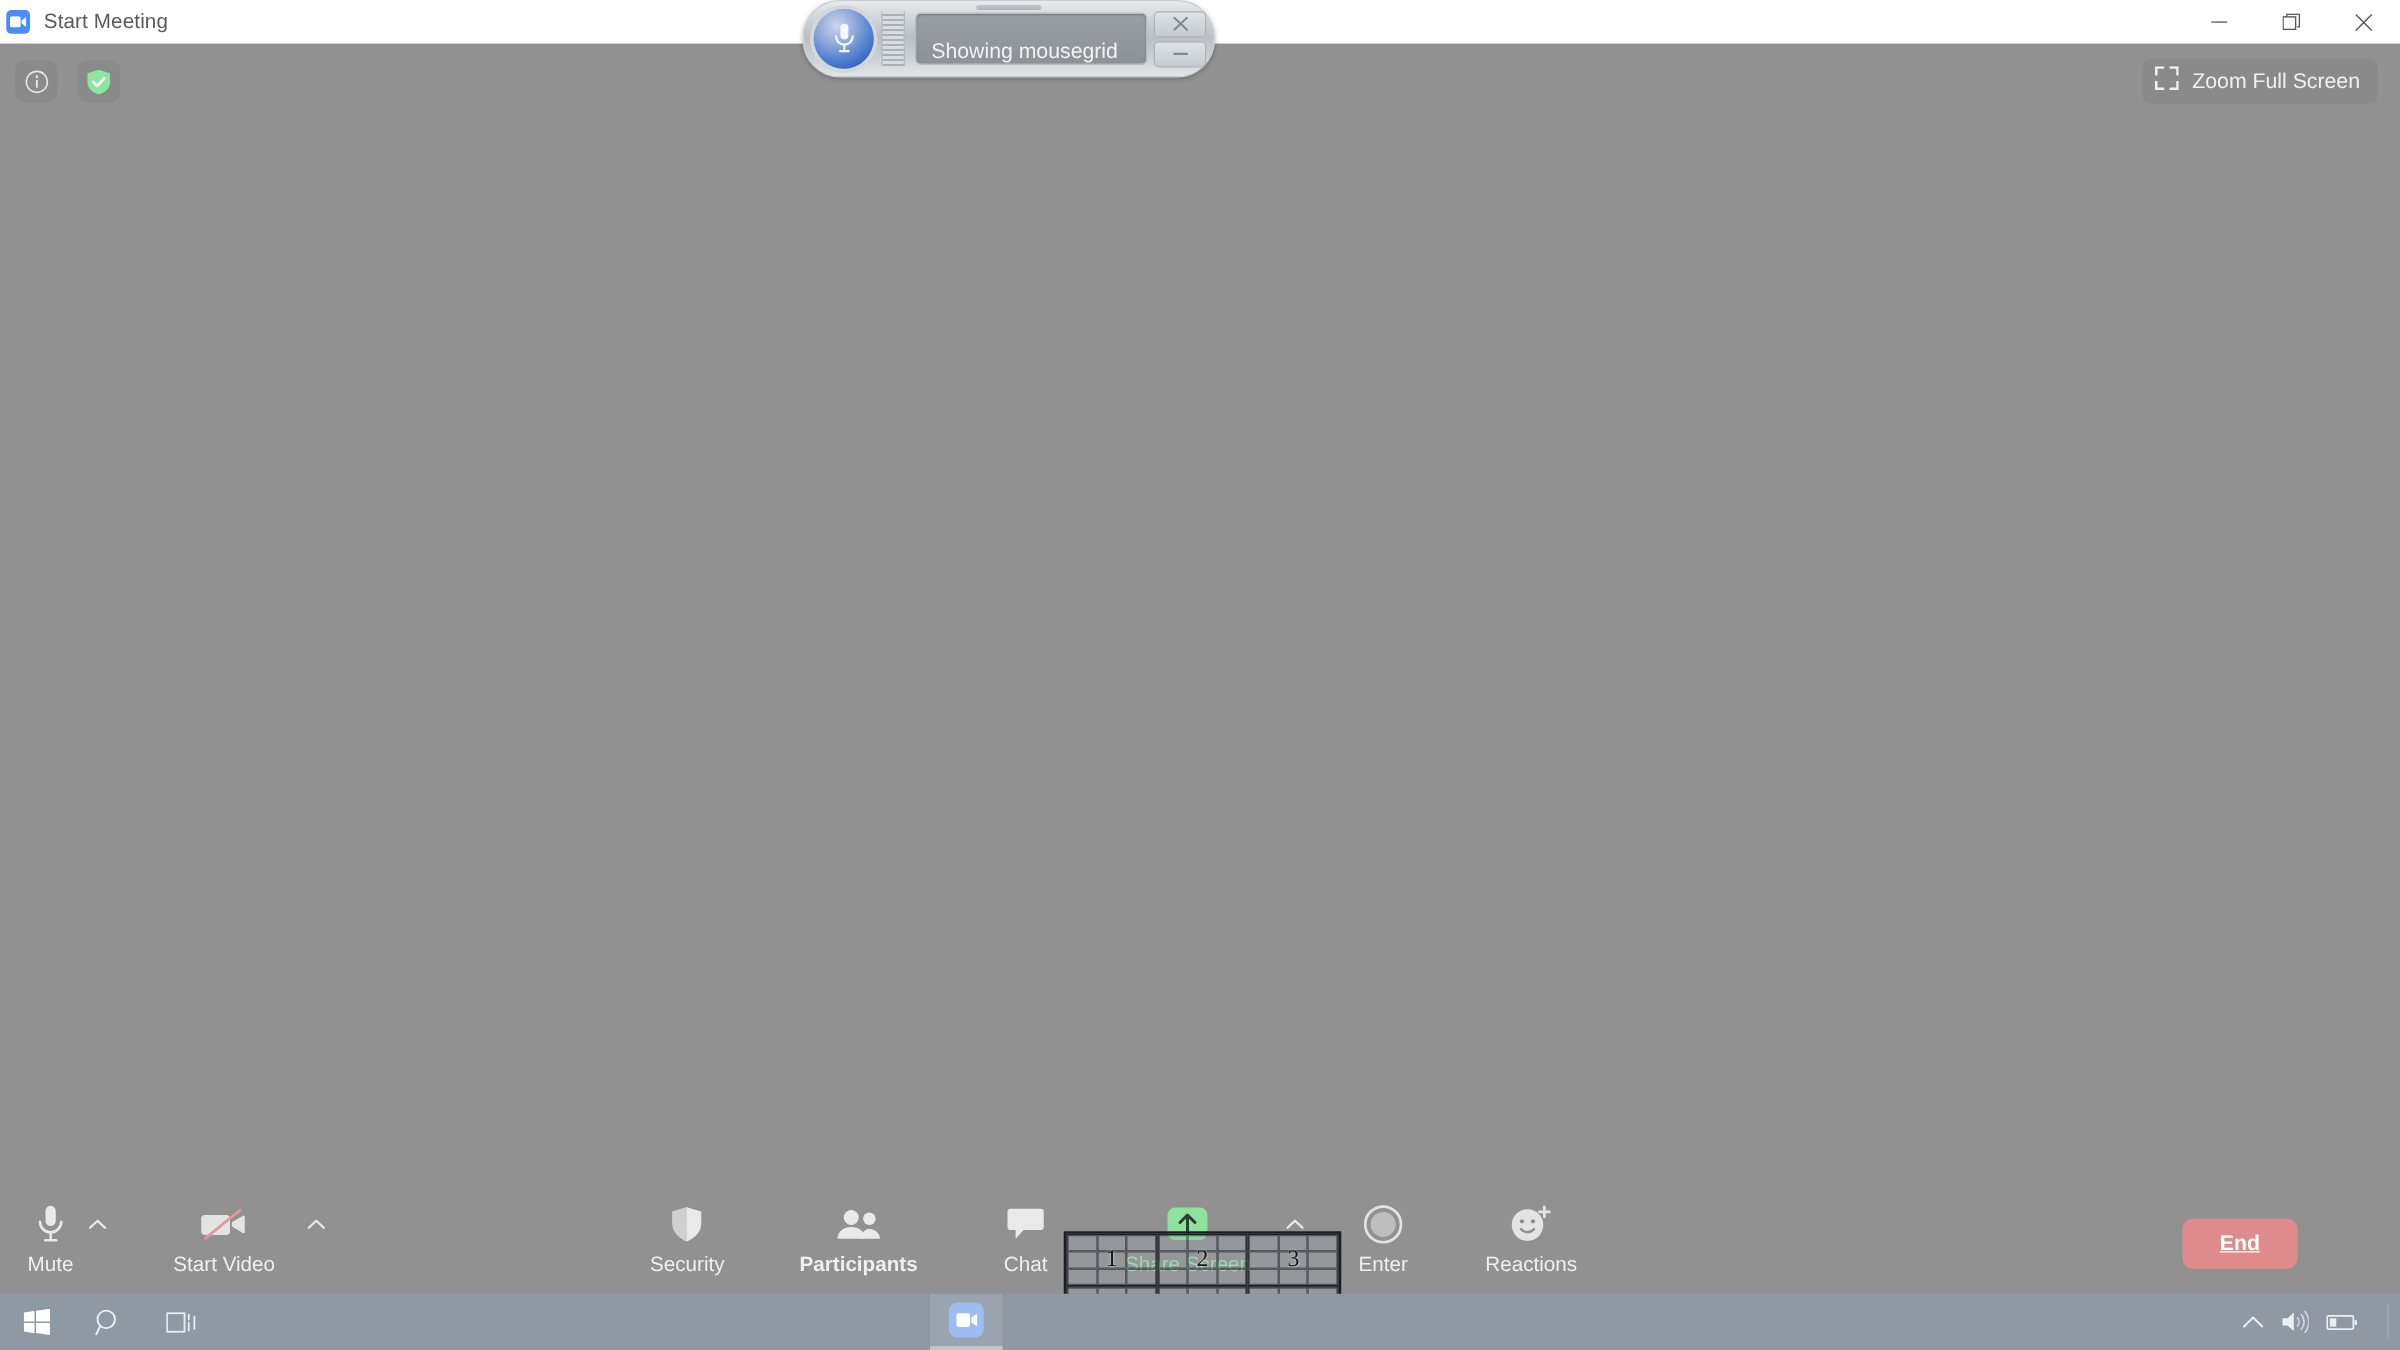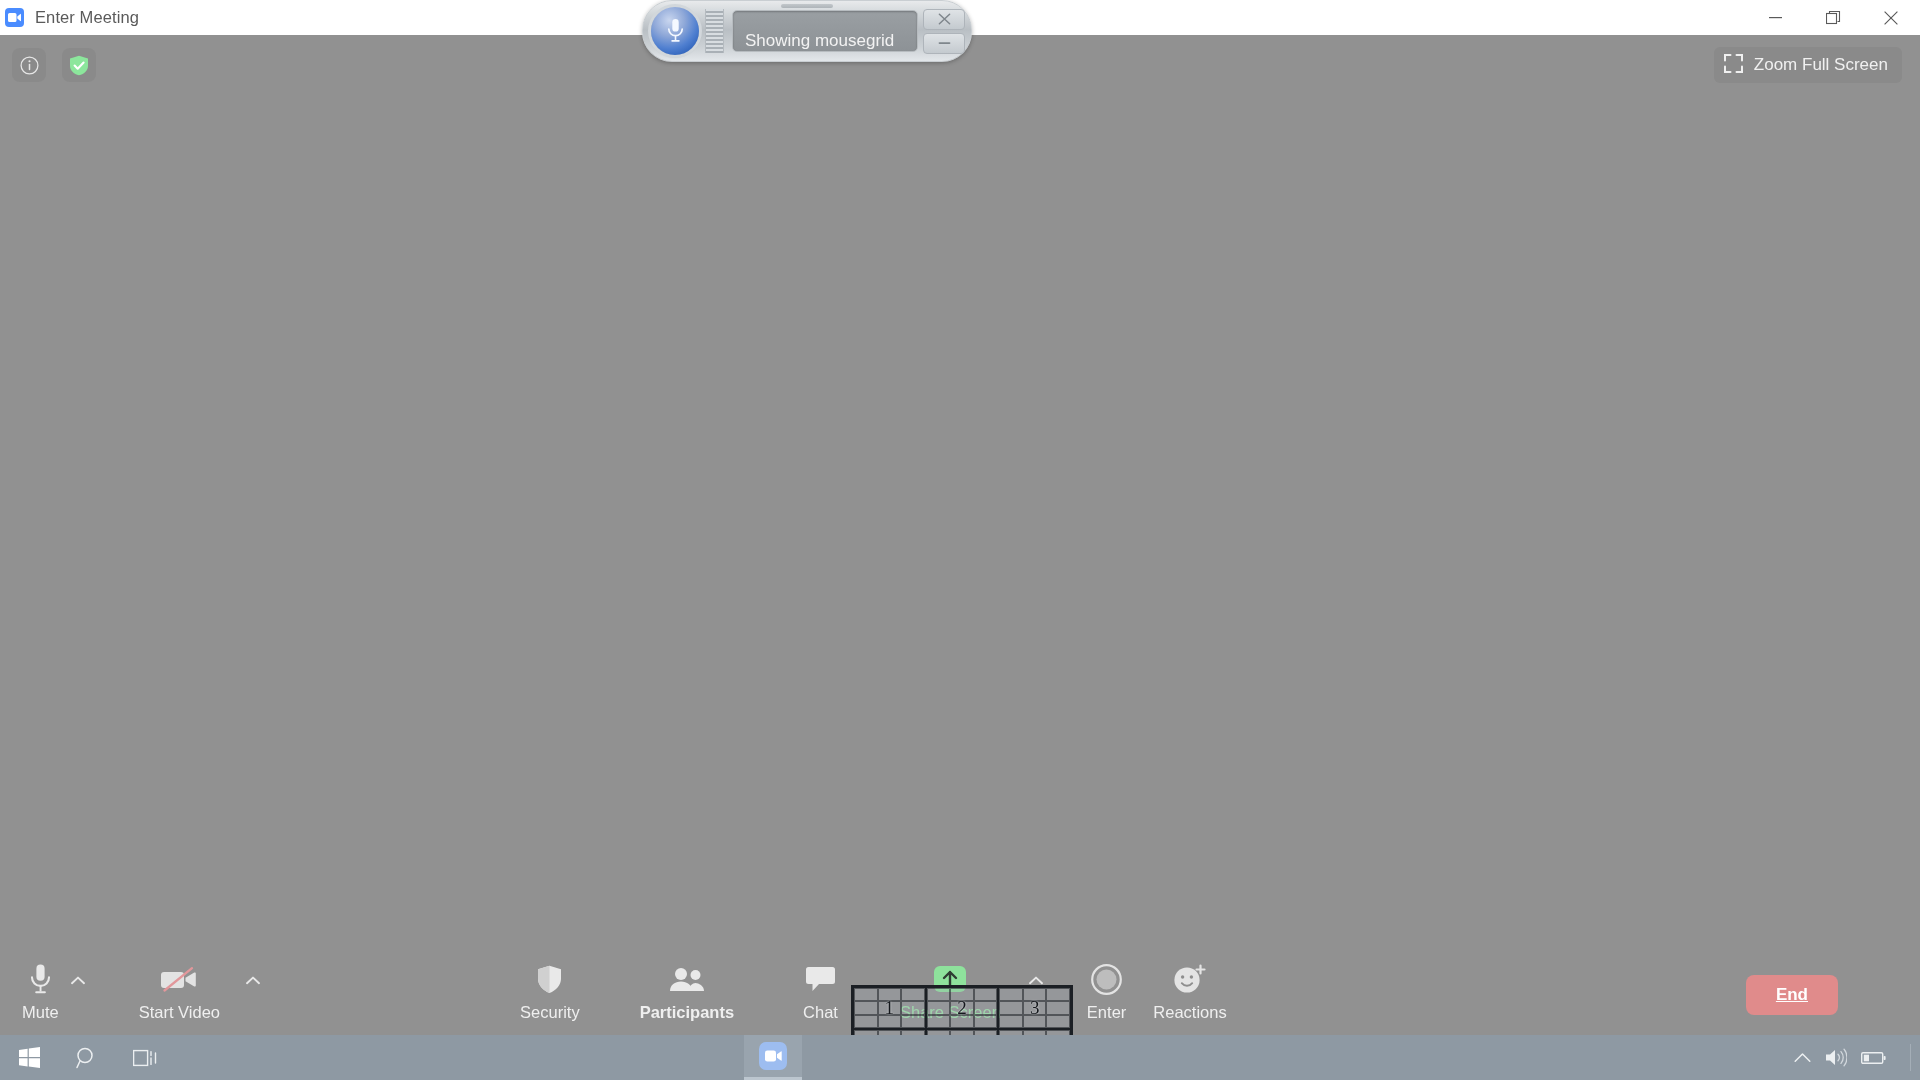--- a/index.html
+++ b/index.html
@@ -139,21 +139,21 @@
 
 <div id="app">
 
   <div class="titlebar">
     <div class="tb-icon">
       <svg width="13" height="9" viewBox="0 0 13 9">
           <path d="M0 1.6A1.6 1.6 0 0 1 1.6 0h5.3a1.6 1.6 0 0 1 1.6 1.6v5.8A1.6 1.6 0 0 1 6.9 9H1.6A1.6 1.6 0 0 1 0 7.4z" fill="#fff"></path>
           <path d="M9.3 3.4 12.4.9a.4.4 0 0 1 .6.3v6.6a.4.4 0 0 1-.6.3L9.3 5.6z" fill="#fff"></path>
         </svg>
     </div>
-    <div class="tb-title">Enter Meeting</div>
+    <div class="tb-title">Start Meeting</div>
     <div class="tb-controls">
       <div class="tb-btn">
         <svg width="13" height="2" viewBox="0 0 13 2">
             <rect width="13" height="1.2" fill="#5a5a5a"></rect>
           </svg>
       </div>
       <div class="tb-btn">
         <svg width="15" height="15" viewBox="0 0 15 15">
             <rect x="0.5" y="3.5" width="10" height="10" fill="none" stroke="#5a5a5a" stroke-width="1.1"></rect>
             <path d="M3.5 3.5V1.5h10v10h-2" fill="none" stroke="#5a5a5a" stroke-width="1.1"></path>
@@ -278,21 +278,21 @@
       <div class="ctrl" style="margin-left:86px;">
         <span class="ic">
           <svg width="31" height="31" viewBox="0 0 31 31">
               <circle cx="15.5" cy="15.5" r="14.3" fill="none" stroke="#e3e3e3" stroke-width="2.2"></circle>
               <circle cx="15.5" cy="15.5" r="10" fill="#bdbdbd"></circle>
             </svg>
         </span>
         <span class="lbl">Enter</span>
       </div>
 
-      <div class="ctrl" style="margin-left:27px;">
+      <div class="ctrl" style="margin-left:62px;">
         <span class="ic">
           <svg width="33" height="30" viewBox="0 0 33 30">
               <circle cx="14" cy="16" r="12.6" fill="#e4e4e4"></circle>
               <circle cx="9.6" cy="13" r="1.7" fill="#8e8e8e"></circle>
               <circle cx="18.4" cy="13" r="1.7" fill="#8e8e8e"></circle>
               <path d="M8.8 19.2a6.6 6.6 0 0 0 10.4 0" stroke="#8e8e8e" stroke-width="1.9" fill="none" stroke-linecap="round"></path>
               <path d="M27.5 1.5v8M23.5 5.5h8" stroke="#e4e4e4" stroke-width="2.2" stroke-linecap="round"></path>
             </svg>
         </span>
         <span class="lbl">Reactions</span>

